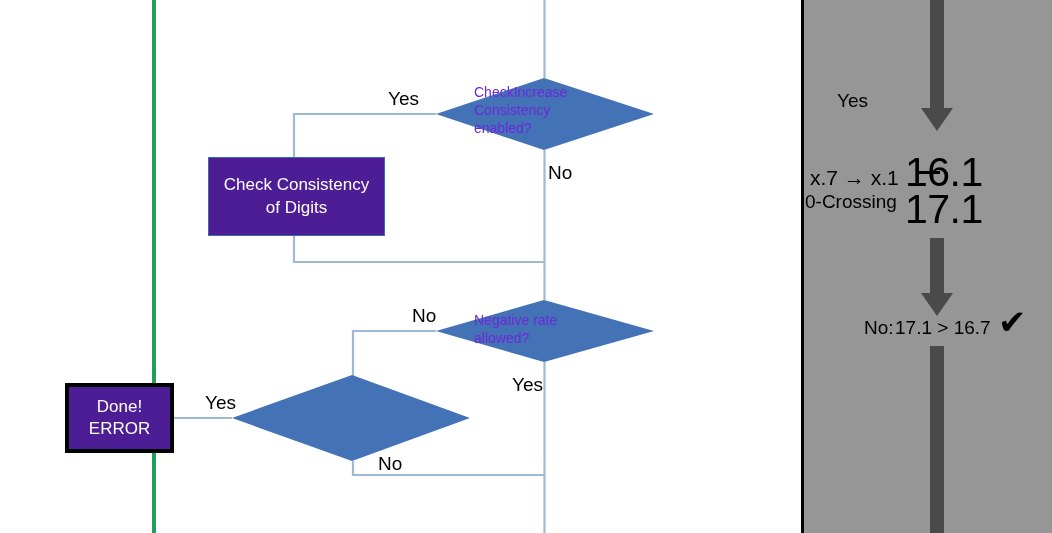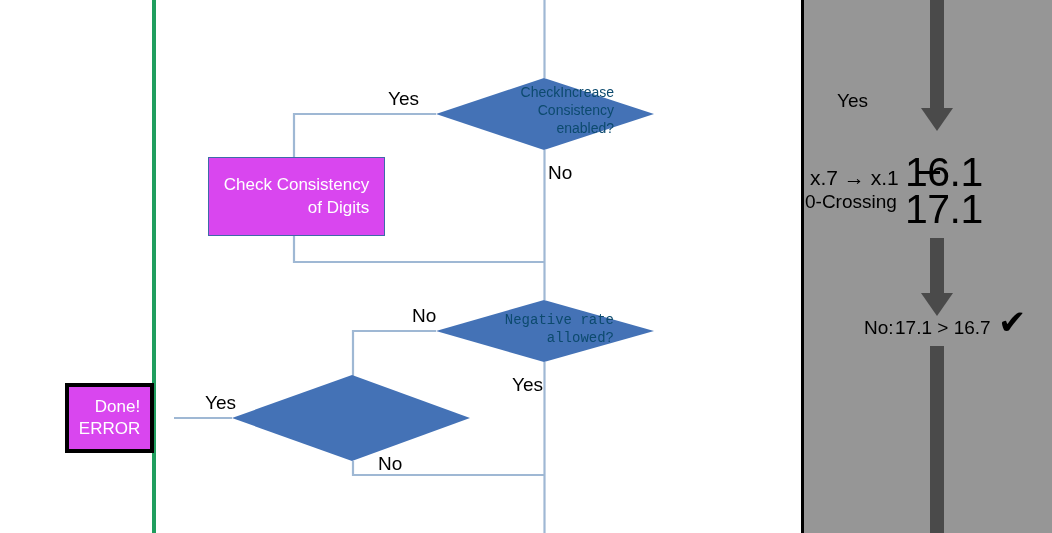--- a/index.html
+++ b/index.html
@@ -10,36 +10,36 @@
     overflow:hidden;
     position:relative;
   }
   #stage{position:absolute;left:0;top:0;width:1052px;height:533px;}
 
   
   .svg-layer{position:absolute;left:0;top:0;width:1052px;height:533px;}
 
   .node-label{
     position:absolute;
-    color:#0c4a6e;
-    text-align:right;
+    color:#6d28d9;
+    text-align:left;
     line-height:1.28;
     pointer-events:none;
     white-space:pre-line;
   }
 
   
   .proc-box{
     position:absolute;
-    background:#d946ef;
+    background:#4c1d95;
     border:1px solid #3f6aa8;
     box-sizing:border-box;
     display:flex;align-items:center;justify-content:center;
     color:#fff;
-    text-align:right;
+    text-align:center;
     line-height:1.3;
     white-space:pre-line;
   }
   .proc-box.thick{
     border:4px solid #000000;
   }
 
   
   .edge-label{
     position:absolute;
@@ -111,28 +111,28 @@
 
     <polygon points="544,300 654,331 544,362 436,331" fill="#4472b6"></polygon>
 
     <polygon points="352,375 470,418 352,461 232,418" fill="#4472b6"></polygon>
   </svg>
 
   <div class="node-label" style="left:474px;top:84px;width:140px;font-size:14px;">CheckIncrease
 Consistency
 enabled?</div>
 
-  <div class="node-label" style="left:474px;top:312px;width:140px;font-size:14px;font-family:Liberation Mono, monospace;">Negative rate
+  <div class="node-label" style="left:474px;top:312px;width:140px;font-size:14px;">Negative rate
 allowed?</div>
 
 
   <div class="proc-box" style="left:208px;top:157px;width:177px;height:79px;font-size:17px;">Check Consistency
 of Digits</div>
 
-  <div class="proc-box thick" style="left:65px;top:383px;width:89px;height:70px;font-size:17px;">Done!
+  <div class="proc-box thick" style="left:65px;top:383px;width:109px;height:70px;font-size:17px;">Done!
 ERROR</div>
 
   <div class="edge-label" style="left:388px;top:89px;">Yes</div>
 
   <div class="edge-label" style="left:548px;top:163px;">No</div>
 
   <div class="edge-label" style="left:412px;top:306px;">No</div>
 
   <div class="edge-label" style="left:512px;top:375px;">Yes</div>
 

